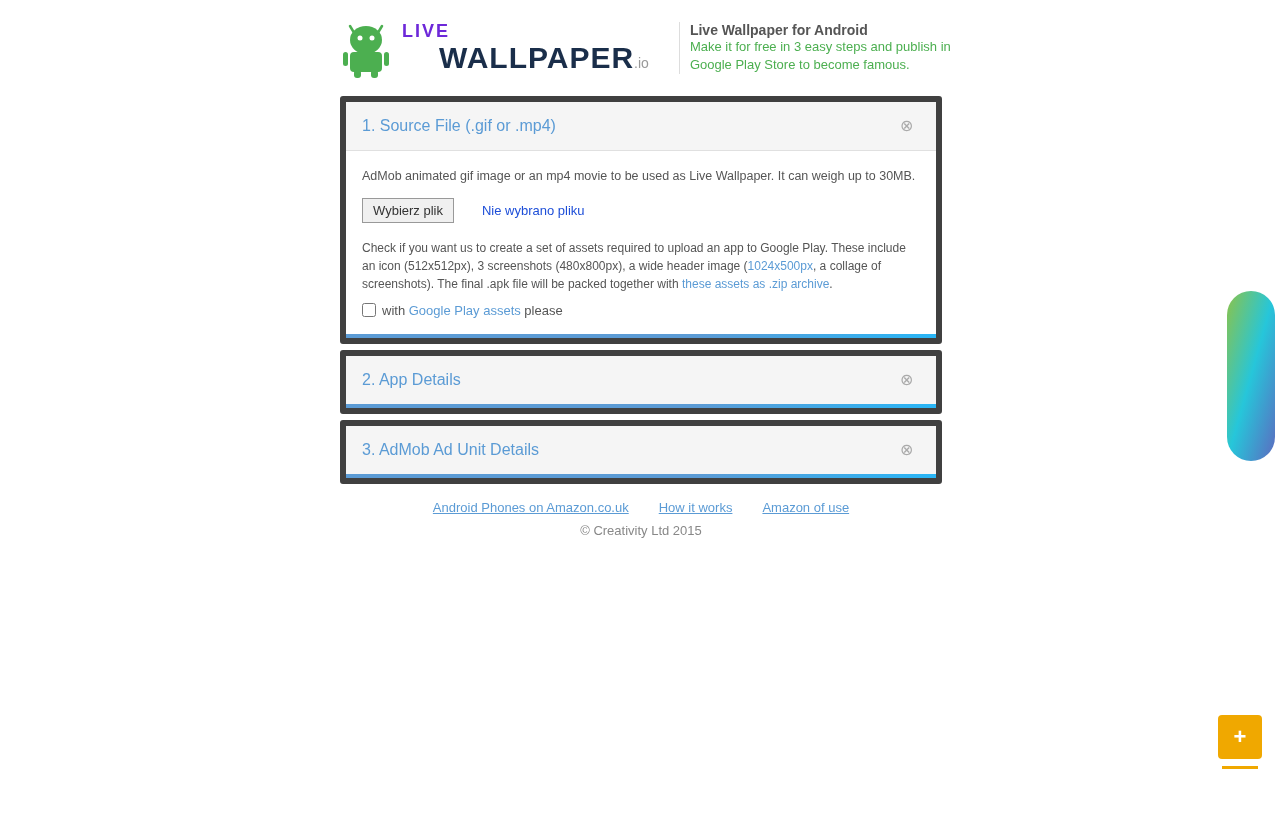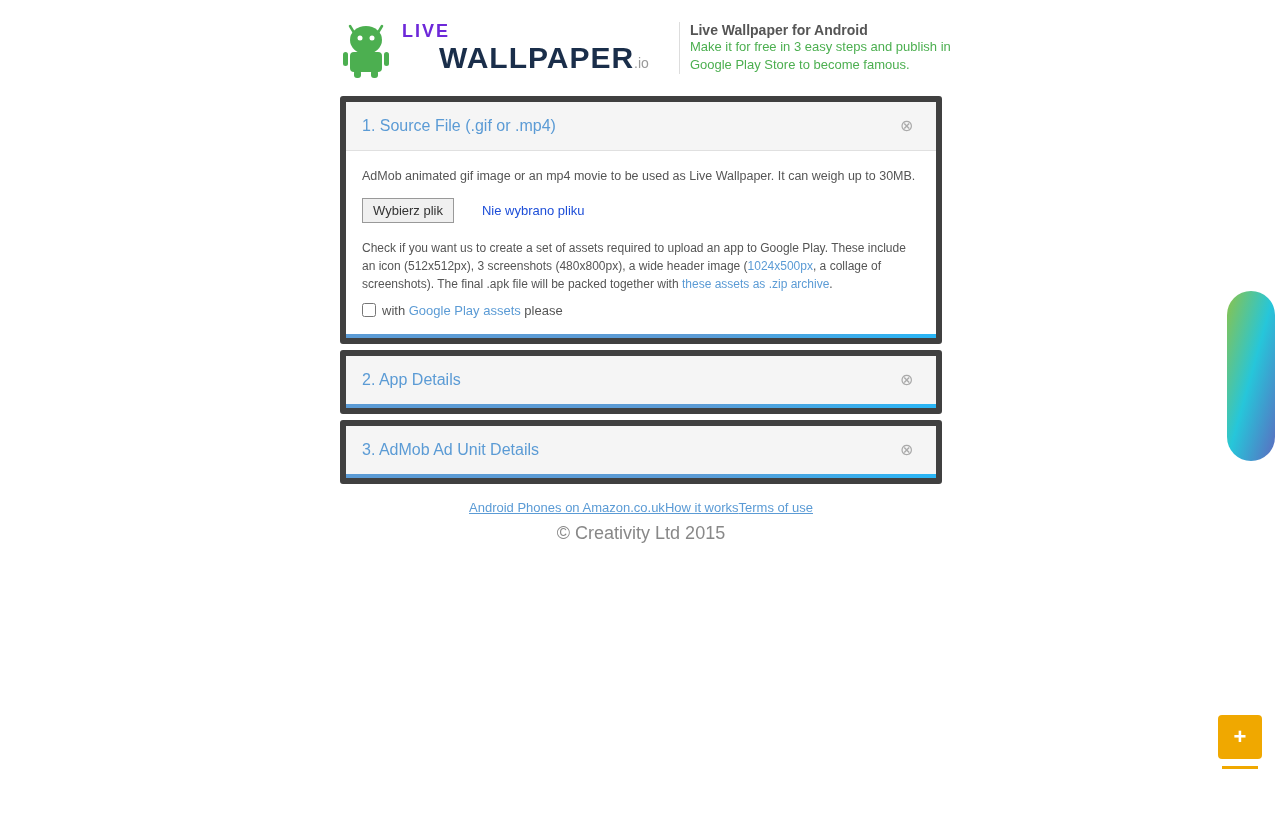--- a/index.html
+++ b/index.html
@@ -166,30 +166,31 @@
     }
 
     
     .footer {
       text-align: center;
       padding: 10px 0 20px 0;
     }
     .footer-links {
       display: flex;
       justify-content: center;
+      gap: 30px;
       margin-bottom: 8px;
     }
     .footer-link {
       font-size: 13px;
       color: #5b9bd5;
       text-decoration: underline;
       cursor: pointer;
     }
     .footer-copyright {
-      font-size: 18px;
+      font-size: 13px;
       color: #888;
     }
 
     
     .chat-button {
       position: fixed;
       bottom: 60px;
       right: 20px;
       width: 44px;
       height: 44px;
@@ -358,21 +359,21 @@
       <span class="section-close-icon">⊗</span>
     </div>
     <div class="section-progress"></div>
   </div>
 
 
   <div class="footer" style="position:relative;z-index:1;">
     <div class="footer-links">
       <span class="footer-link">Android Phones on Amazon.co.uk</span>
       <span class="footer-link">How it works</span>
-      <span class="footer-link">Terms of use</span>
+      <span class="footer-link">Amazon of use</span>
     </div>
     <div class="footer-copyright">© Creativity Ltd 2015</div>
   </div>
 
 </div>
 
 <div class="chat-button">
   <span class="chat-button-icon">+</span>
 </div>
 <div class="chat-line"></div>

